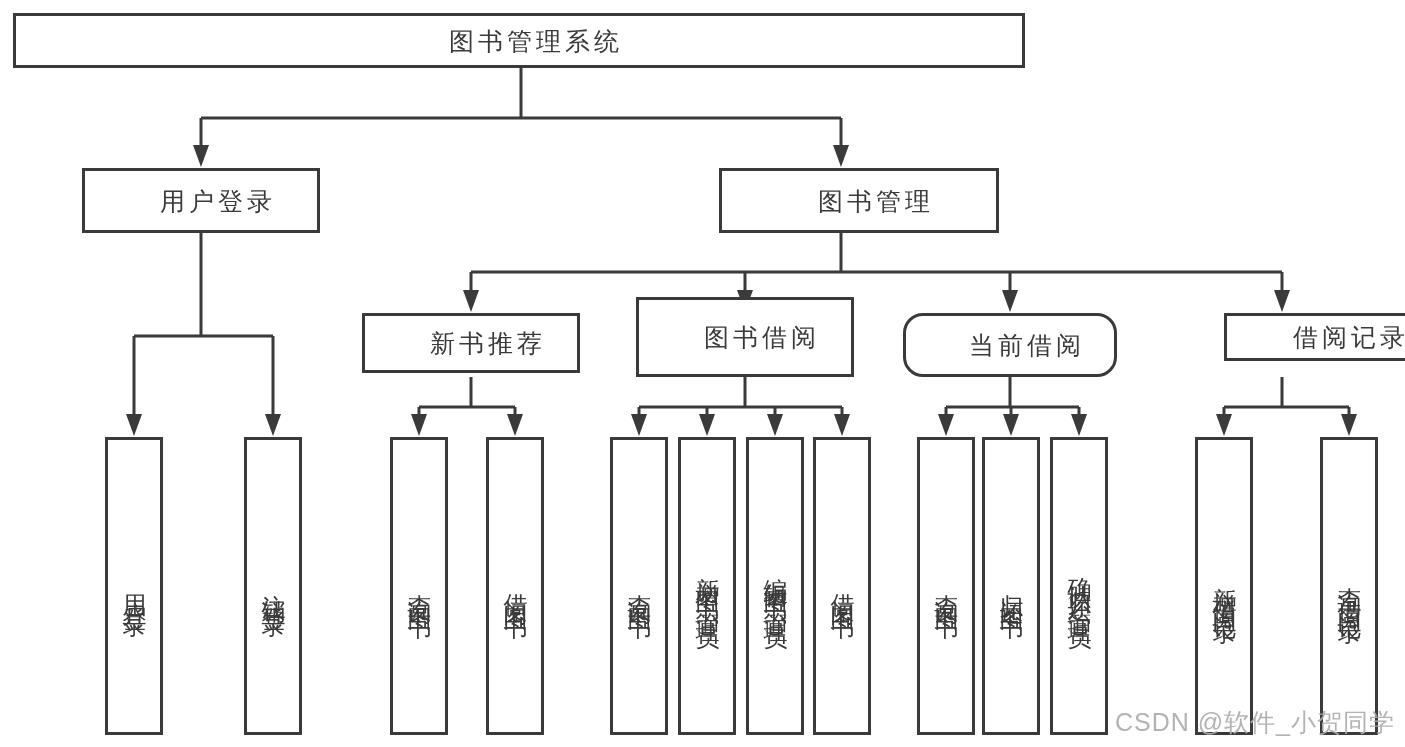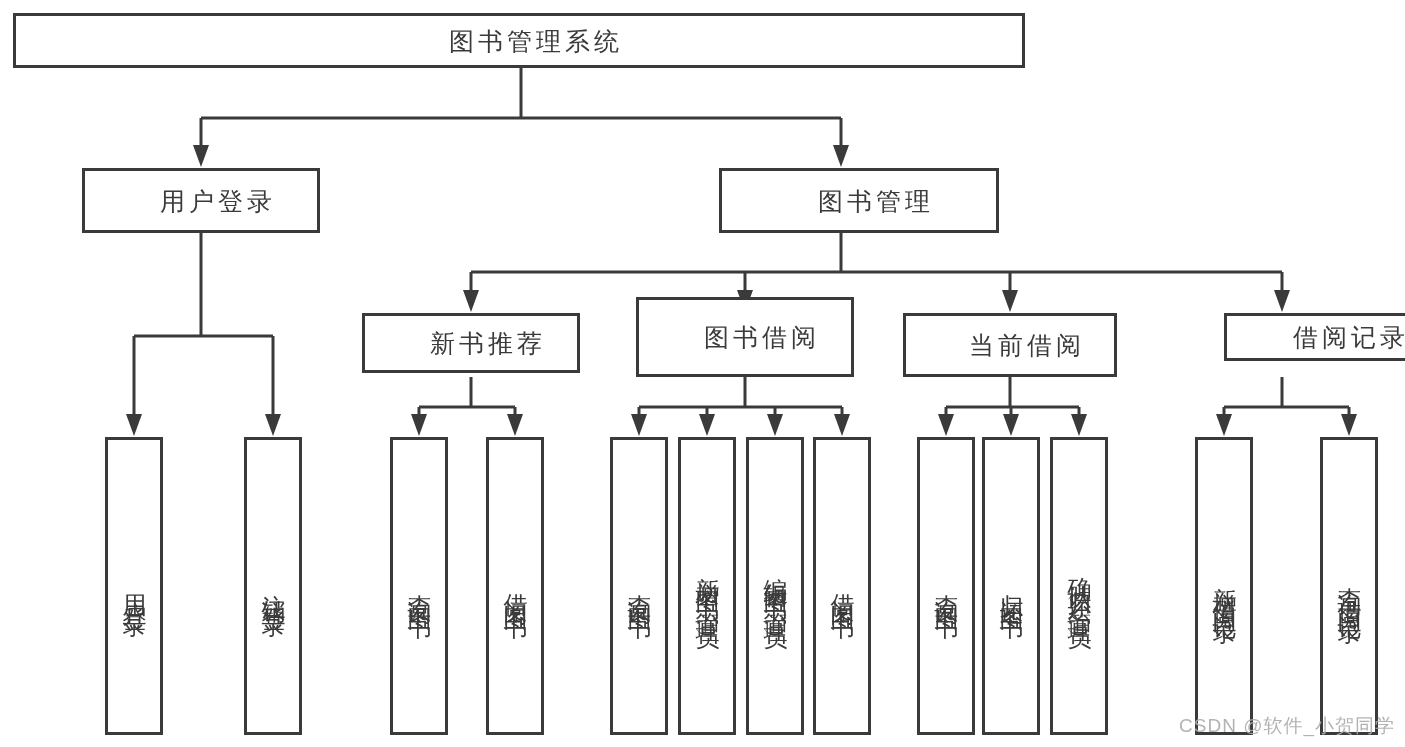--- a/index.html
+++ b/index.html
@@ -32,21 +32,21 @@
     letter-spacing:7px;
     padding-top:6px;
   }
   #connectors{position:absolute;left:0;top:0;z-index:1;}
   .box{z-index:2;}
   #watermark{
     position:absolute;
     right:10px;
     bottom:8px;
     z-index:5;
-    font-size:19px;
+    font-size:25px;
     letter-spacing:1px;
     color:rgba(172,172,172,0.92);
     white-space:nowrap;
   }
 </style>
 </head>
 <body>
 
 <div id="stage">
 
@@ -93,21 +93,21 @@
     </g>
   </svg>
 
   <div class="box hbox" style="left:13px;top:13px;width:1012px;height:55px;">图书管理系统</div>
 
   <div class="box hbox" style="left:82px;top:168px;width:238px;height:65px;">用户登录</div>
   <div class="box hbox" style="left:719px;top:168px;width:280px;height:65px;">图书管理</div>
 
   <div class="box hbox" style="left:362px;top:313px;width:218px;height:60px;">新书推荐</div>
   <div class="box hbox" style="left:636px;top:297px;width:218px;height:80px;">图书借阅</div>
-  <div class="box hbox" style="left:903px;top:313px;width:214px;height:64px;">当前借阅</div>
+  <div class="box hbox" style="left:903px;top:313px;width:214px;height:64px;border-radius:20px;">当前借阅</div>
   <div class="box hbox" style="left:1224px;top:313px;width:220px;height:48px;">借阅记录</div>
 
   <div class="box vbox" style="left:105px;top:437px;width:58px;height:298px;">用户登录</div>
   <div class="box vbox" style="left:244px;top:437px;width:58px;height:298px;">注销登录</div>
 
   <div class="box vbox" style="left:390px;top:437px;width:58px;height:298px;">查询图书</div>
   <div class="box vbox" style="left:486px;top:437px;width:58px;height:298px;">借阅图书</div>
 
   <div class="box vbox" style="left:610px;top:437px;width:58px;height:298px;">查询图书</div>
   <div class="box vbox" style="left:678px;top:437px;width:58px;height:298px;">新增图书（管理员）</div>

